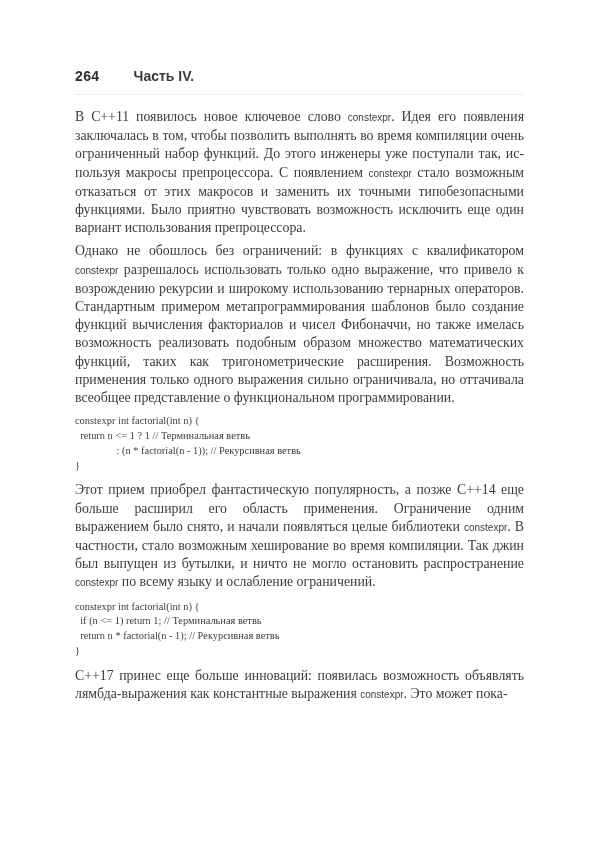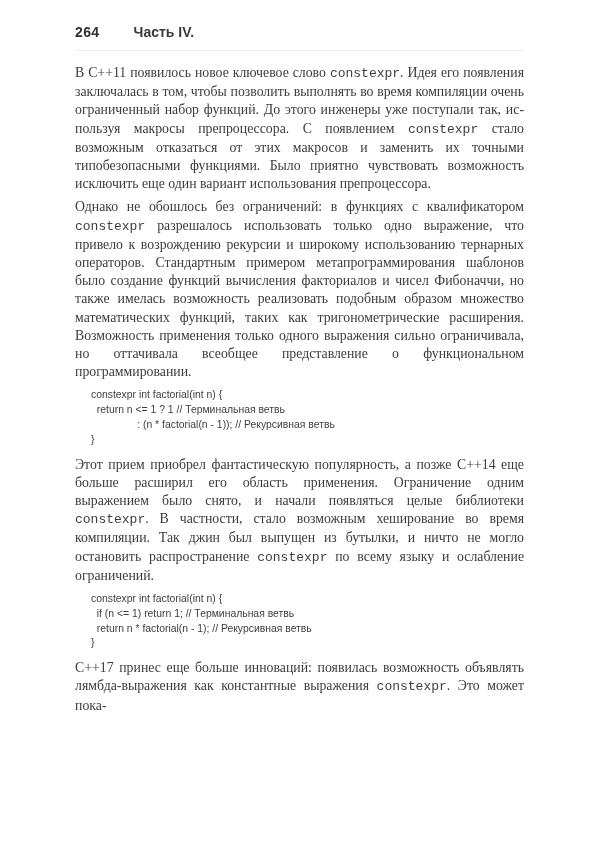--- a/index.html
+++ b/index.html
@@ -14,21 +14,21 @@
     background: #ffffff;
     box-sizing: border-box;
     padding: 0 76px 0 75px;
     overflow: hidden;
     font-family: "Liberation Serif", "DejaVu Serif", serif;
     color: #3b3b3b;
   }
   .header {
     display: flex;
     align-items: flex-end;
-    padding-top: 24px;
+    padding-top: 68px;
     padding-bottom: 10px;
     border-bottom: 1px solid #ededed;
     font-family: "Liberation Sans", "DejaVu Sans", sans-serif;
   }
   .page-number {
     font-size: 14px;
     font-weight: bold;
     color: #2e2e2e;
     letter-spacing: 0.4px;
   }
@@ -48,28 +48,28 @@
   }
   .para {
     margin: 0 0 5px 0;
     font-size: 13.8px;
     line-height: 18.2px;
     text-align: justify;
     hyphens: manual;
     color: #3b3b3b;
   }
   .inline-code {
-    font-family: Liberation Mono, monospace;
-    font-size: 13px;
+    font-family: Liberation Sans, sans-serif;
+    font-size: 10px;
     color: #3e3e3e;
     margin-top: 44px;
   }
   .code {
-    margin: 7px 0 8px 16px;
-    font-family: Liberation Sans, sans-serif;
+    margin: 7px 0 8px 0;
+    font-family: Liberation Serif, serif;
     font-size: 10.4px;
     line-height: 14.8px;
     color: #3e3e3e;
     white-space: pre;
   }
 </style>
 </head>
 <body>
 
 <div class="page">

